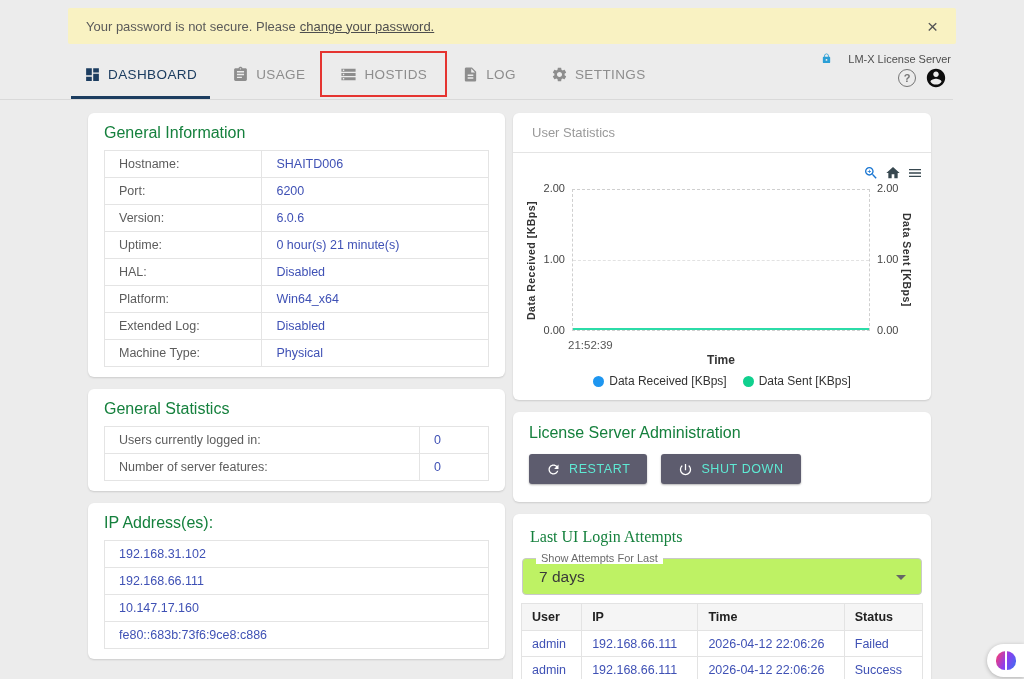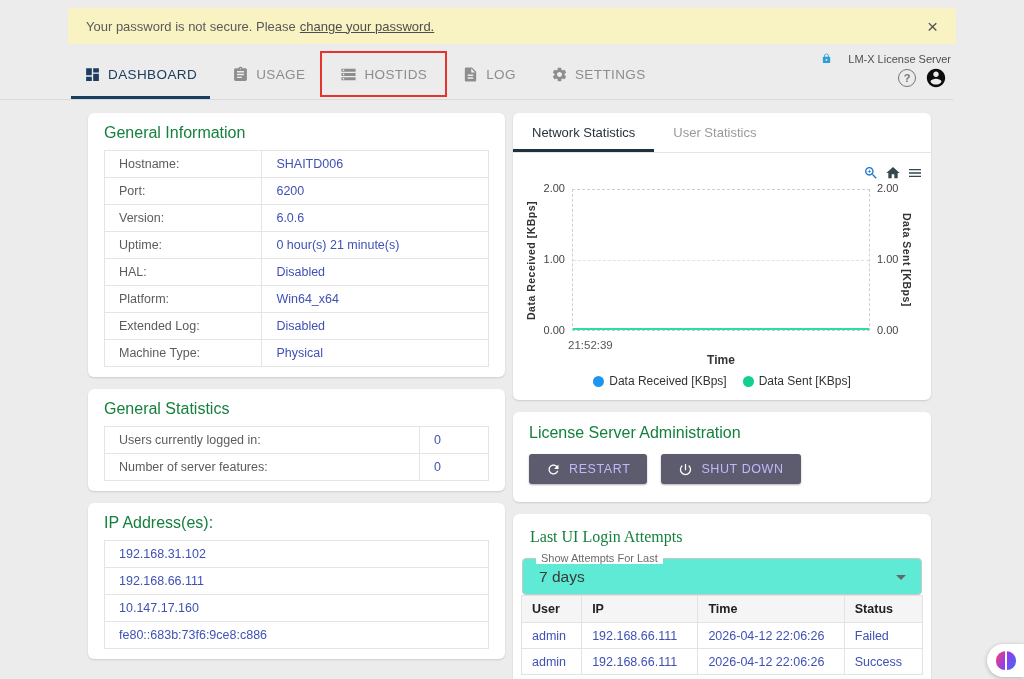--- a/index.html
+++ b/index.html
@@ -101,31 +101,31 @@
   .legend { position:absolute; left:0; right:0; top:221px; display:flex; justify-content:center; gap:16px; font-size:12px; color:#333; }
   .legend-item { display:flex; align-items:center; gap:5px; }
   .dot { width:11px; height:11px; border-radius:50%; }
   .dot-received { background:#1e96f0; }
   .dot-sent { background:#10d08e; }
   
   .admin-card { padding:12px 16px 18px; }
   .btn-row { display:flex; gap:14px; margin-top:12px; }
   .admin-btn {
     display:flex; align-items:center; gap:8px; height:30px; padding:0 17px;
-    background:#5d5c6e; color:#c4b5fd; border:none; border-radius:3px;
+    background:#5d5c6e; color:#5eead4; border:none; border-radius:3px;
     font-size:12.5px; letter-spacing:.6px; cursor:pointer; font-family:inherit;
     box-shadow:0 1px 2px rgba(0,0,0,.3);
   }
   .admin-btn svg { width:15px; height:15px; fill:#fff; }
   
   .login-card { padding:8px 8px 8px; height:175px; }
   .login-card h2 { margin:6px 0 12px 9px;font-family:Liberation Serif, serif; }
   .select {
     position:relative; border:1px solid #c9c9c9; border-radius:4px; height:37px;
-    margin:0 1px 0; cursor:pointer; background:#5eead4;
+    margin:0 1px 8px; cursor:pointer; background:#bef264;
   }
   .select .float-label {
     position:absolute; top:-7px; left:13px; background:#fff; padding:0 5px;
     font-size:11px; color:#6b6b6b;
   }
   .select .value { line-height:36px; padding-left:16px; font-size:15.5px; color:#3a3a3a; }
   .select .caret {
     position:absolute; right:15px; top:16px; width:0; height:0;
     border-left:5px solid transparent; border-right:5px solid transparent; border-top:5px solid #666;
   }
@@ -288,21 +288,20 @@
       </tbody>
         </table>
     </section>
 
   </div>
 
   <div class="col-right">
 
     <section class="card stats-card">
       <div class="tabbar">
-        <div class="stat-tab active">Network Statistics</div>
         <div class="stat-tab">User Statistics</div>
       </div>
       <div class="chart">
         <div class="chart-toolbar">
           <svg class="icon-zoom" viewBox="0 0 24 24">
               <path d="M15.5 14h-.79l-.28-.27C15.41 12.59 16 11.11 16 9.5 16 5.91 13.09 3 9.5 3S3 5.91 3 9.5 5.91 16 9.5 16c1.61 0 3.09-.59 4.23-1.57l.27.28v.79l5 4.99L20.49 19l-4.99-5zm-6 0C7.01 14 5 11.99 5 9.5S7.01 5 9.5 5 14 7.01 14 9.5 11.99 14 9.5 14zm2.5-4h-2v2H9v-2H7V9h2V7h1v2h2v1z"></path>
             </svg>
           <svg class="icon-home" viewBox="0 0 24 24">
               <path d="M10 20v-6h4v6h5v-8h3L12 3 2 12h3v8z"></path>
             </svg>

